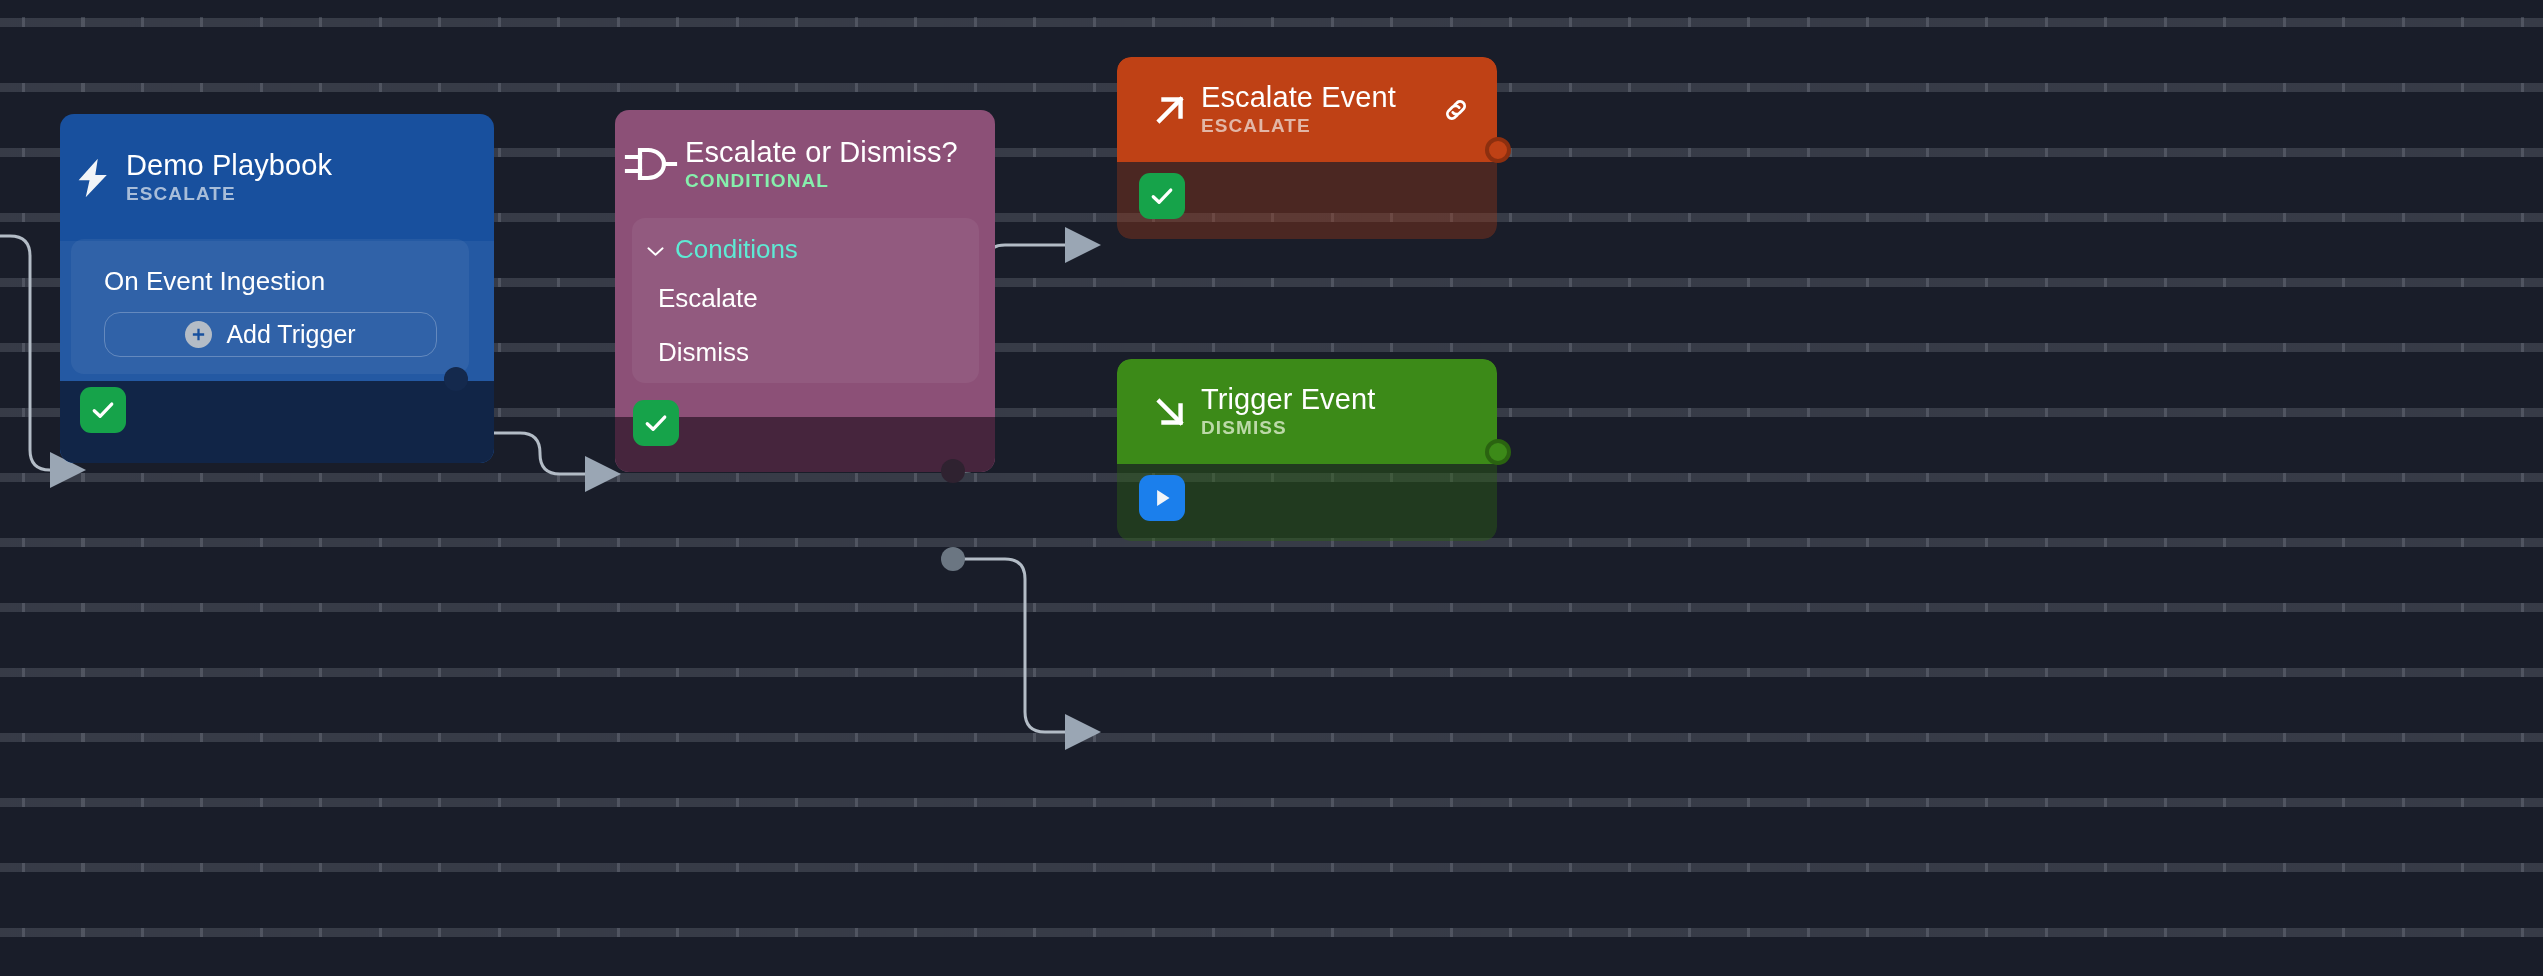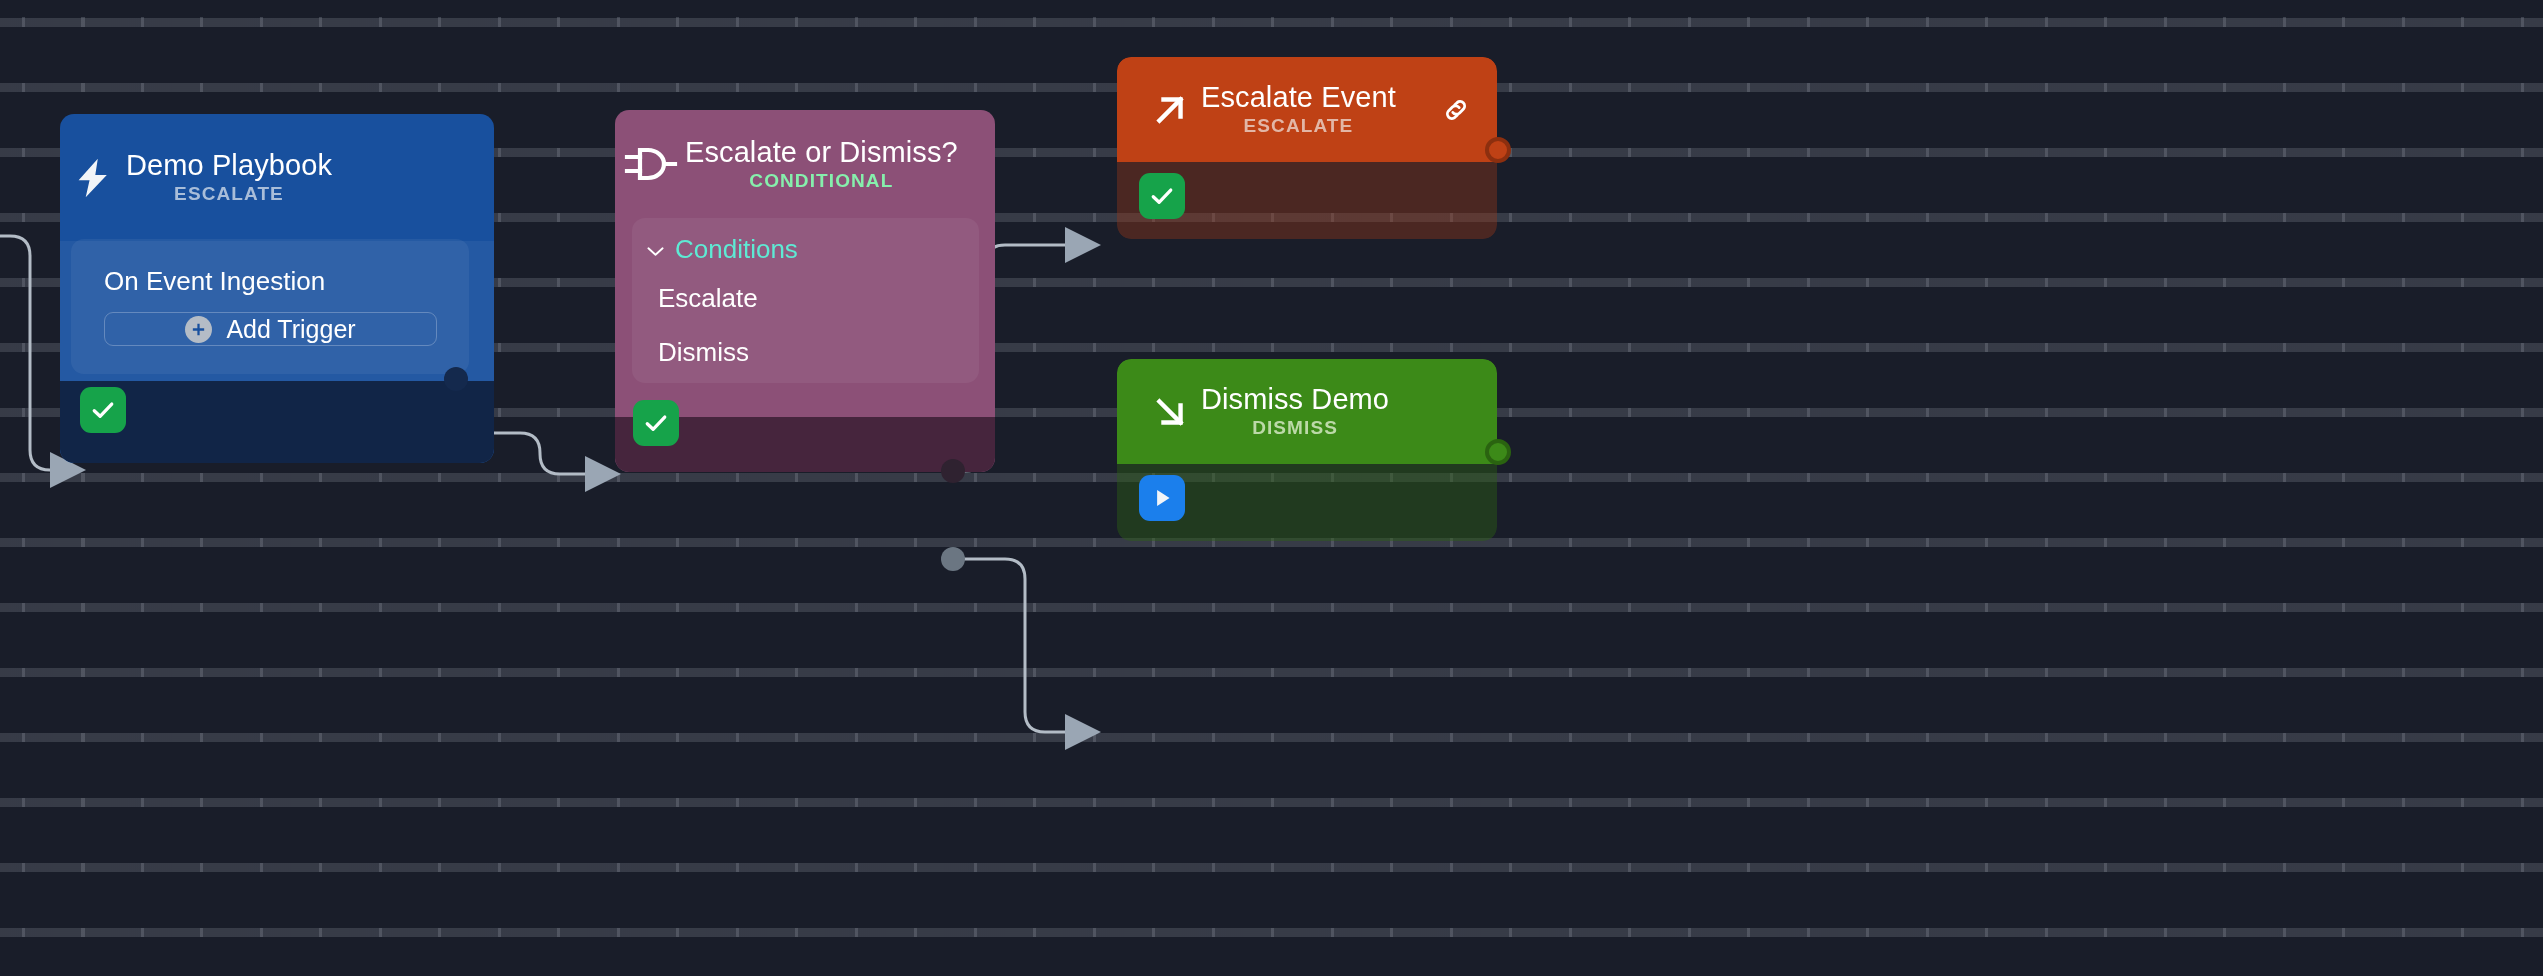--- a/index.html
+++ b/index.html
@@ -58,21 +58,20 @@
     stroke-linecap: round;
     stroke-linejoin: round;
   }
   .edge-arrow { fill: #9aa6b4; }
 
   
   .node {
     position: absolute;
     border-radius: 14px;
     overflow: visible;
-    text-align: center;
   }
   .node-shell {
     position: absolute;
     inset: 0;
     border-radius: 14px;
     overflow: hidden;
   }
   .node-head {
     position: relative;
     display: flex;
@@ -133,23 +132,23 @@
     background: rgba(255,255,255,0.06);
     box-sizing: border-box;
   }
   #trigger-panel { left: 11px; top: -2px; width: 398px; height: 135px; }
   #trigger-item-label {
     position: absolute; left: 33px; top: 27px;
     color: #ffffff; font-size: 26px;
   }
   #add-trigger-btn {
     position: absolute; left: 33px; top: 73px;
-    width: 333px; height: 34px;
+    width: 333px; height: 45px;
     border: 1px solid rgba(255,255,255,0.25);
-    border-radius: 9px;
+    border-radius: 16px;
     background: transparent;
     display: flex; align-items: center; justify-content: center; gap: 14px;
     box-sizing: border-box;
     cursor: pointer;
   }
   #add-trigger-btn .plus-circle {
     width: 27px; height: 27px; border-radius: 50%;
     background: #b4bcc6;
     display: flex; align-items: center; justify-content: center;
   }
@@ -374,21 +373,21 @@
   <div class="node" id="node-dismiss">
     <div class="node-shell">
       <div class="node-head">
         <span class="head-icon">
           <svg width="46" height="46" viewBox="0 0 24 24" fill="none" stroke="#ffffff" stroke-width="2.3" stroke-linecap="square">
             <path d="M6.5 6.5 L17.5 17.5"></path>
             <path d="M17.5 8.6 L17.5 17.5 L8.6 17.5"></path>
           </svg>
         </span>
         <span class="head-text">
-          <span class="node-title">Dismiss Demo</span>
+          <span class="node-title">Trigger Event</span>
           <span class="node-subtitle">DISMISS</span>
         </span>
       </div>
 
       <div class="node-body"></div>
     </div>
 
     <div class="badge badge-play" style="left:22px; top:116px;">
       <svg width="26" height="26" viewBox="0 0 24 24" fill="#f2f5f8">
         <path d="M7.5 4.6 L19 12 L7.5 19.4 Z"></path>

